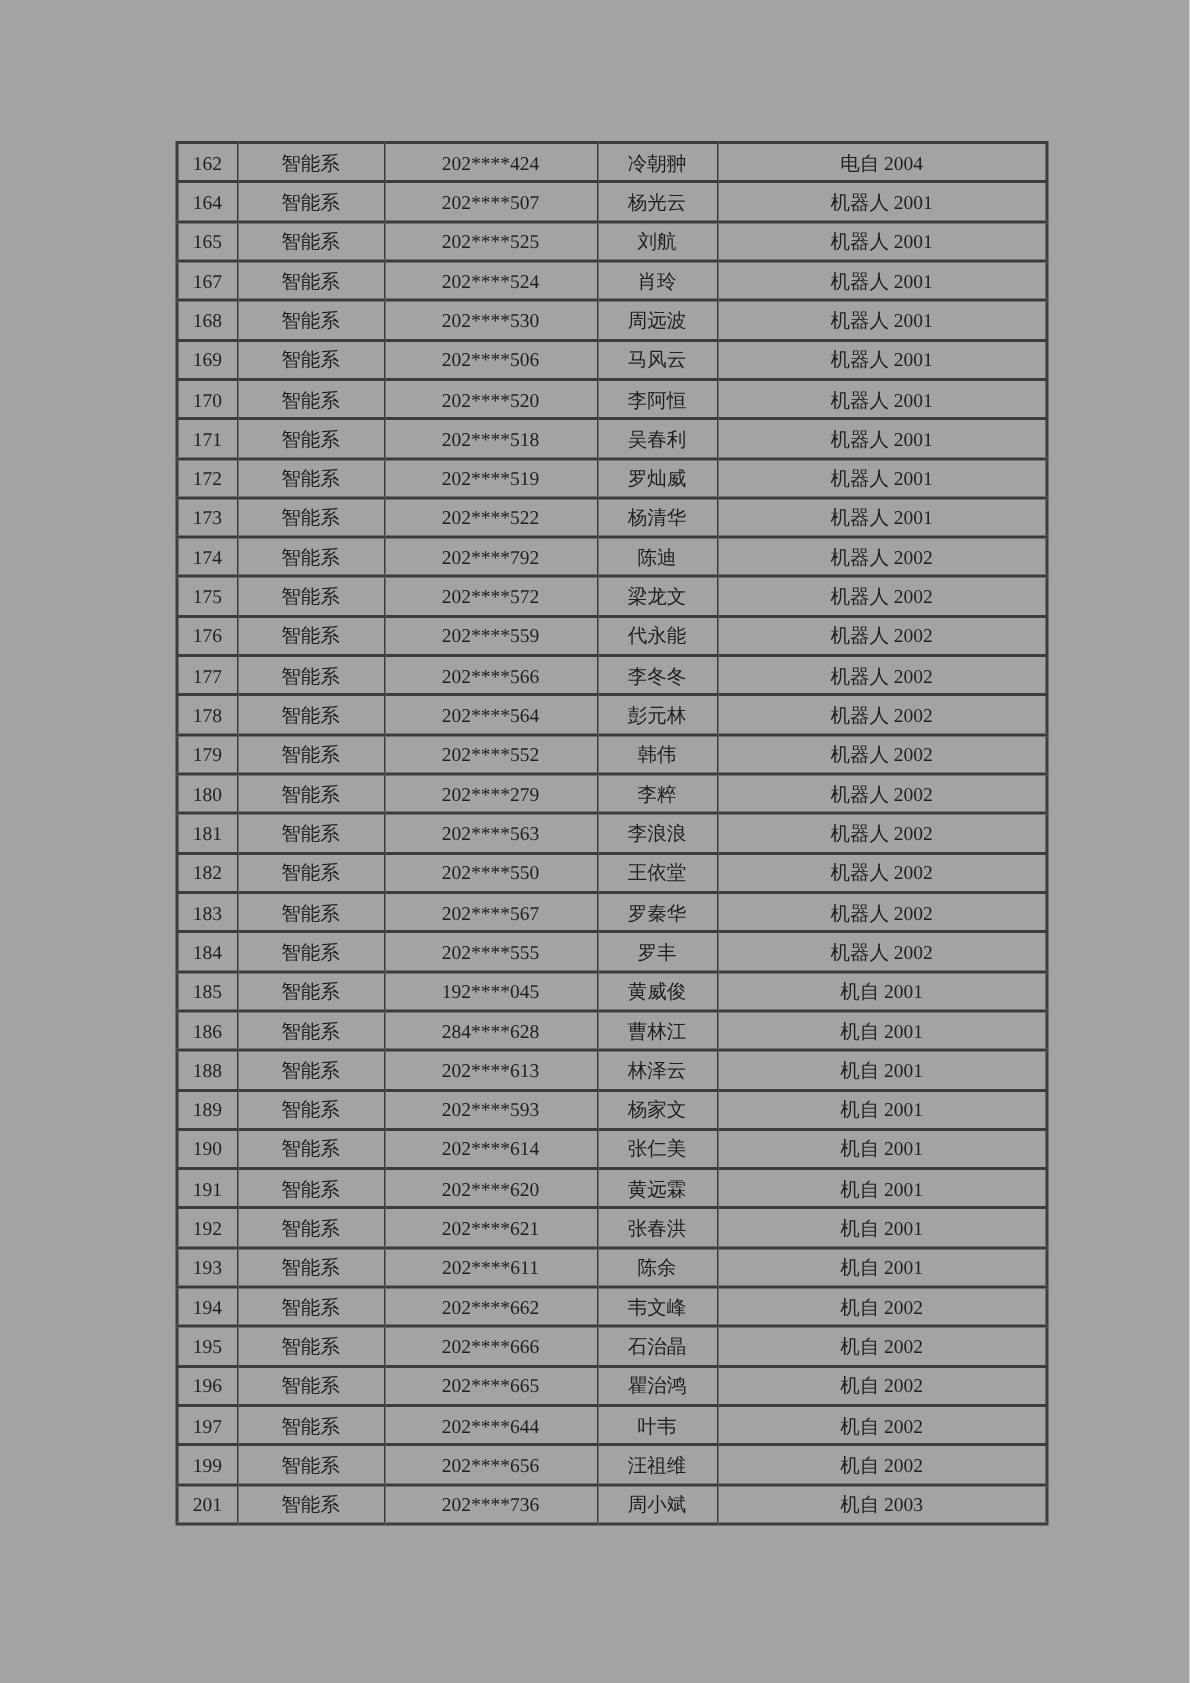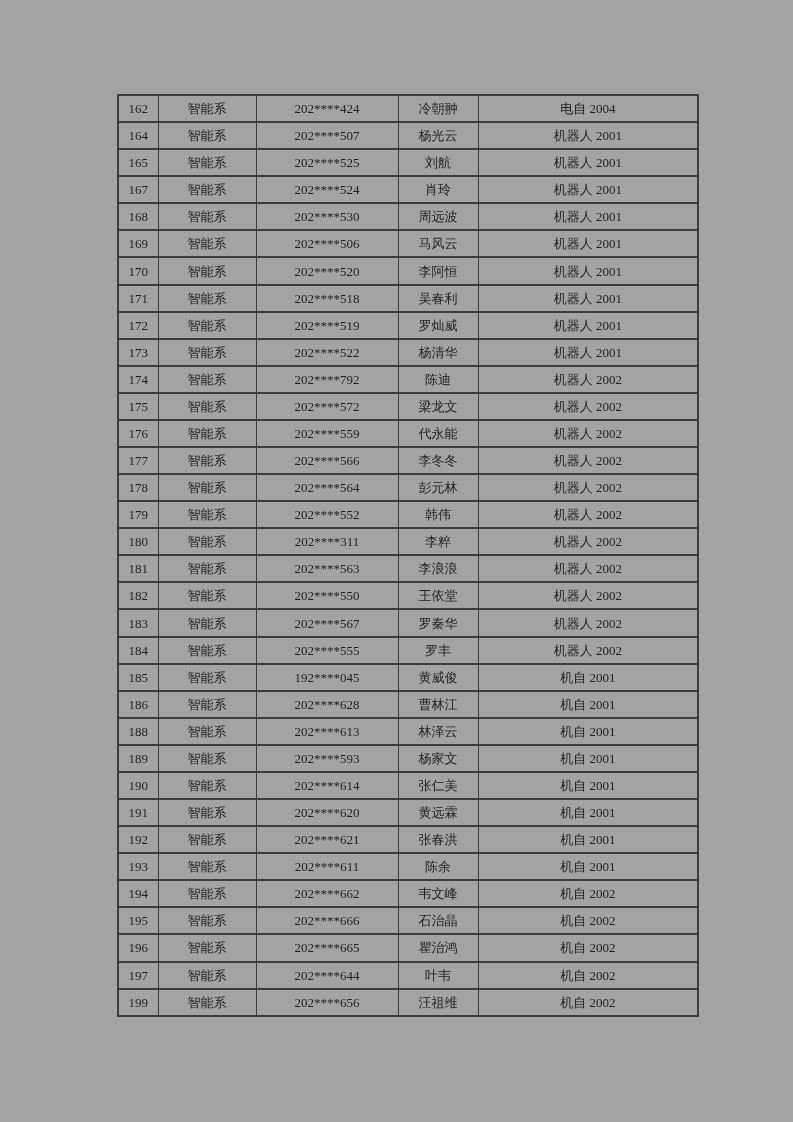--- a/index.html
+++ b/index.html
@@ -167,21 +167,21 @@
         <tr>
           <td>179</td>
           <td>智能系</td>
           <td>202****552</td>
           <td>韩伟</td>
           <td>机器人 2002</td>
         </tr>
         <tr>
           <td>180</td>
           <td>智能系</td>
-          <td>202****311</td>
+          <td>202****279</td>
           <td>李粹</td>
           <td>机器人 2002</td>
         </tr>
         <tr>
           <td>181</td>
           <td>智能系</td>
           <td>202****563</td>
           <td>李浪浪</td>
           <td>机器人 2002</td>
         </tr>
@@ -209,21 +209,21 @@
         <tr>
           <td>185</td>
           <td>智能系</td>
           <td>192****045</td>
           <td>黄威俊</td>
           <td>机自 2001</td>
         </tr>
         <tr>
           <td>186</td>
           <td>智能系</td>
-          <td>202****628</td>
+          <td>284****628</td>
           <td>曹林江</td>
           <td>机自 2001</td>
         </tr>
         <tr>
           <td>188</td>
           <td>智能系</td>
           <td>202****613</td>
           <td>林泽云</td>
           <td>机自 2001</td>
         </tr>
@@ -289,16 +289,23 @@
           <td>202****644</td>
           <td>叶韦</td>
           <td>机自 2002</td>
         </tr>
         <tr>
           <td>199</td>
           <td>智能系</td>
           <td>202****656</td>
           <td>汪祖维</td>
           <td>机自 2002</td>
+        </tr>
+        <tr>
+          <td>201</td>
+          <td>智能系</td>
+          <td>202****736</td>
+          <td>周小斌</td>
+          <td>机自 2003</td>
         </tr>
       </tbody>
   </table>
 </div>
 
 </body></html>

